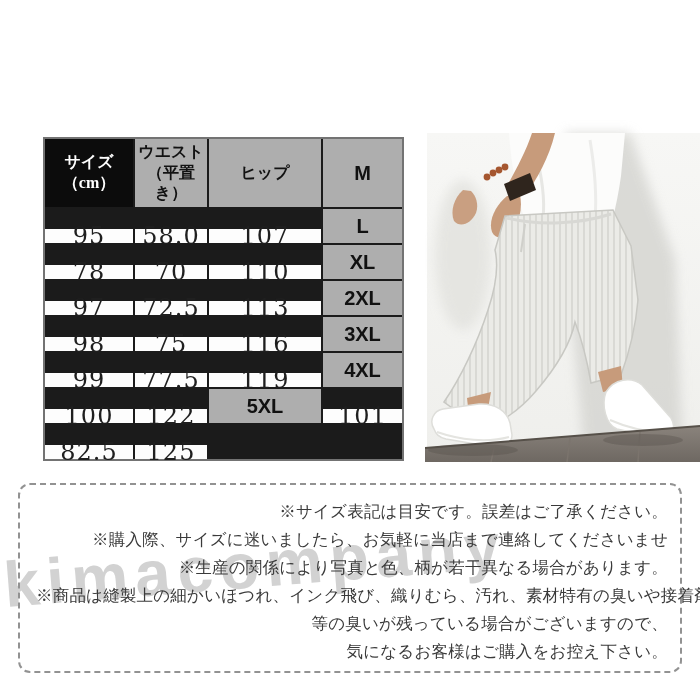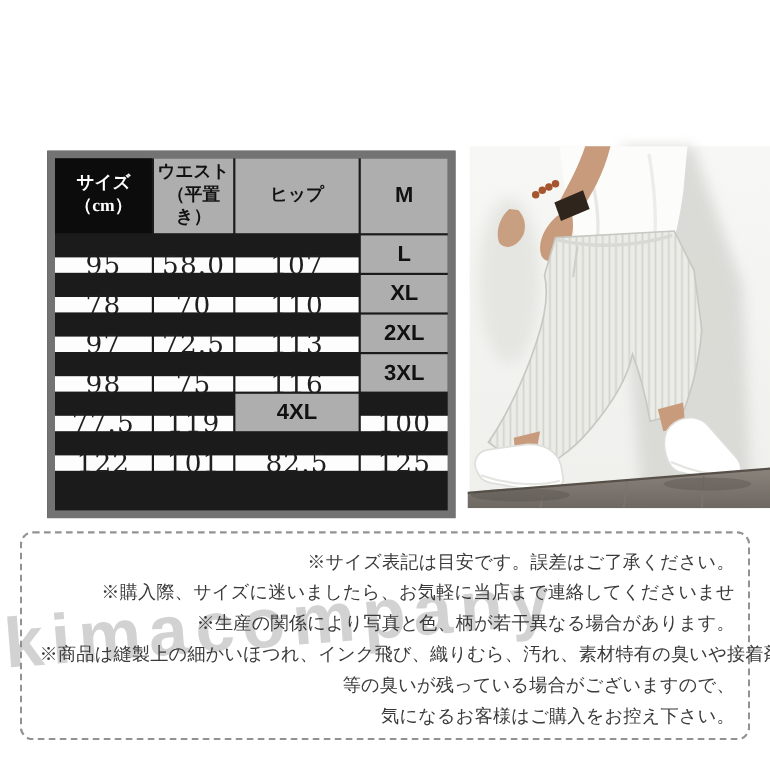--- a/index.html
+++ b/index.html
@@ -6,21 +6,21 @@
   .page{
     position:relative;width:700px;height:700px;background:#ffffff;overflow:hidden;
     font-family:"Liberation Sans",sans-serif;
   }
   
   .size-table{
     position:absolute;left:43px;top:137px;
     display:grid;
     grid-template-columns:88px 72px 112px 79px;
     grid-template-rows:68px repeat(7,34px);
-    gap:2px;background:#1b1b1b;border:7px solid #737373;
+    gap:2px;background:#1b1b1b;border:2px solid #737373;
   }
   .cell{
     background:#fdfdfd;display:flex;align-items:center;justify-content:center;
     text-align:center;
   }
   .th{
     background:#aeaeae;font-family:"Liberation Serif",serif;font-weight:700;
     font-size:16px;line-height:1.3;color:#121212;white-space:pre-line;
   }
   .th-black{background:#0c0c0c;color:#ffffff;}
@@ -77,27 +77,29 @@
     <div class="cell num">97</div>
     <div class="cell num">72.5</div>
     <div class="cell num">113</div>
 
     <div class="cell size-label">2XL</div>
     <div class="cell num">98</div>
     <div class="cell num">75</div>
     <div class="cell num">116</div>
 
     <div class="cell size-label">3XL</div>
+    <div class="cell num">99</div>
     <div class="cell num">77.5</div>
     <div class="cell num">119</div>
 
     <div class="cell size-label">4XL</div>
     <div class="cell num">100</div>
     <div class="cell num">122</div>
 
+    <div class="cell size-label">5XL</div>
     <div class="cell num">101</div>
     <div class="cell num">82.5</div>
     <div class="cell num">125</div>
   </div>
 
   <svg class="photo" viewBox="0 0 275 462" aria-hidden="true">
     <defs>
       <pattern id="stripes" width="6" height="6" patternUnits="userSpaceOnUse">
         <rect width="6" height="6" fill="#ebebe7"></rect>
         <line x1="3" y1="0" x2="3" y2="6" stroke="#d2d2cd" stroke-width="1.4"></line>

